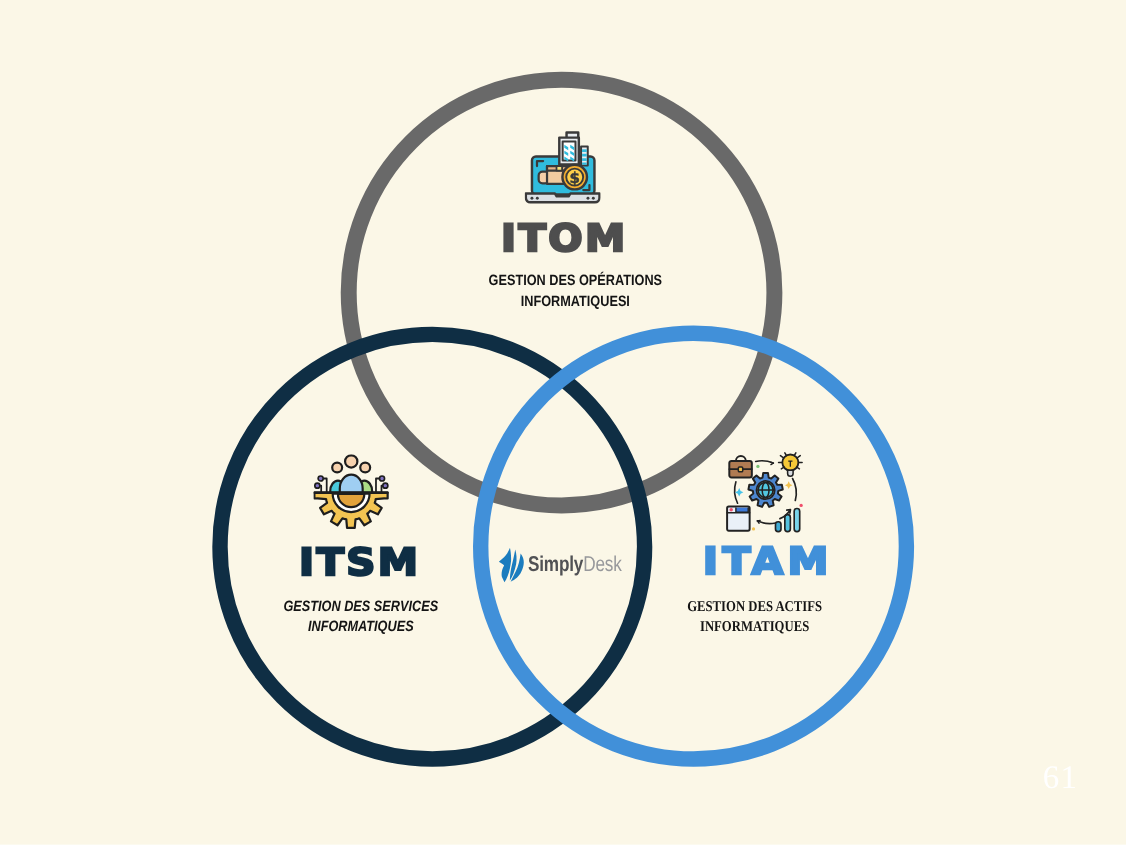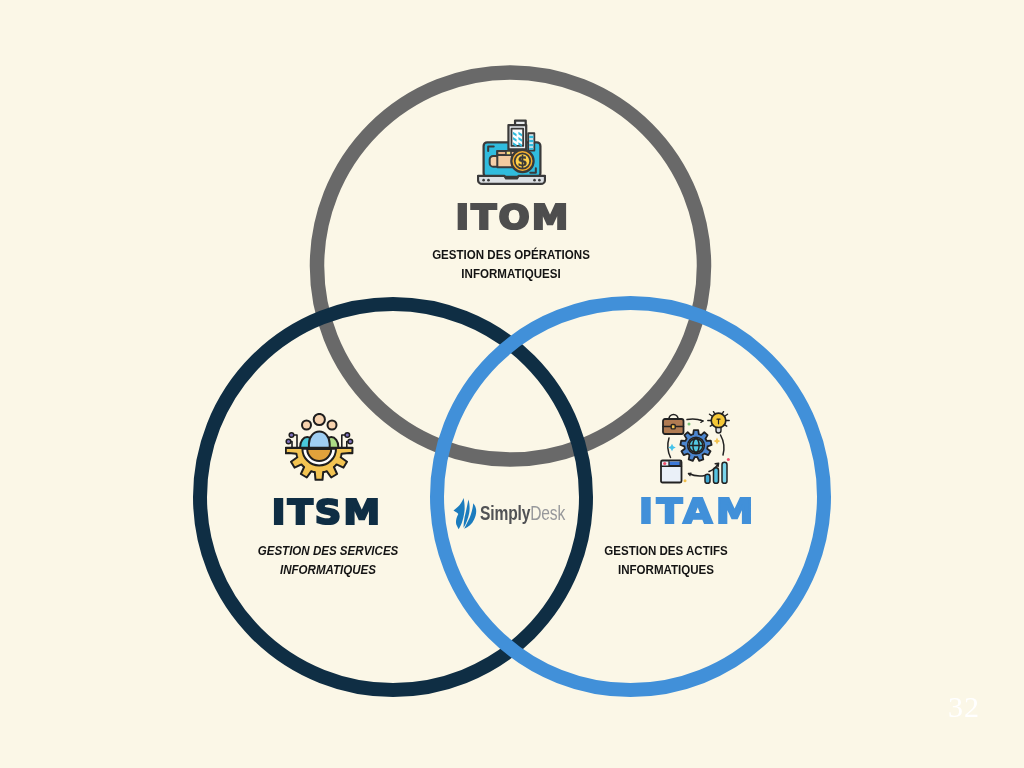--- a/index.html
+++ b/index.html
@@ -86,21 +86,21 @@
       <g stroke-width="0" fill="#3A3A3A">
         <circle cx="6.5" cy="61.3" r="1.3"></circle>
           <circle cx="11.3" cy="61.3" r="1.3"></circle>
         <circle cx="56.7" cy="61.3" r="1.3"></circle>
           <circle cx="61.5" cy="61.3" r="1.3"></circle>
       </g>
     </g>
   </svg>
 
   <div class="title" id="itom-title" style="left:363px; top:199px; width:300px;">ITOM</div>
-  <div class="subtitle" style="left:361px; top:245px; width:300px;">
+  <div class="subtitle" style="left:373px; top:245px; width:300px;">
     <span class="ln">GESTION DES OPÉRATIONS</span>
     <span class="ln">INFORMATIQUESI</span>
   </div>
 
   <svg class="icon-abs" style="left:285px; top:413px;" width="69" height="70" viewBox="0 0 69 70">
     <g stroke="#1E1E1E" stroke-width="2" stroke-linejoin="round" stroke-linecap="round">
 
       <g fill="none" stroke-width="1.6">
         <path d="M12 35 V22 H8.8"></path>
           <path d="M7 35 V28.5 H5.8"></path>
@@ -180,33 +180,33 @@
         <path d="M12 32.7 l1.25 2.55 2.55 1.25 -2.55 1.25 -1.25 2.55 -1.25 -2.55 -2.55 -1.25 2.55 -1.25 z" fill="#45C3EA"></path>
         <path d="M57 26.6 l1.15 2.3 2.3 1.15 -2.3 1.15 -1.15 2.3 -1.15 -2.3 -2.3 -1.15 2.3 -1.15 z" fill="#F2C14E"></path>
         <circle cx="29" cy="13" r="1.5" fill="#7CC576"></circle>
         <circle cx="68.3" cy="48.5" r="1.5" fill="#F04E6A"></circle>
         <circle cx="25" cy="69.8" r="1.5" fill="#F2C14E"></circle>
       </g>
     </g>
   </svg>
 
   <div class="title" id="itam-title" style="left:548px; top:493px; width:300px;">ITAM</div>
-  <div class="subtitle" style="left:516px; top:540.5px; width:300px;">
+  <div class="subtitle" style="left:536px; top:540.5px; width:300px;font-family:Liberation Serif, serif;">
     <span class="ln">GESTION DES ACTIFS</span>
     <span class="ln">INFORMATIQUES</span>
   </div>
 
   <div id="logo">
     <svg id="logo-icon" width="25" height="32" viewBox="0 0 25 32">
       <g fill="#1B7CBE">
         <path d="M10.6,0 C9.0,4 7.2,6.8 5.2,8.6 L0.5,12.6 C3.4,14.3 4.6,15.2 5.3,16 C3.0,20 2.6,24 3.3,26.5 L5.6,31.3 C8.6,27 10.8,20 11.6,12 C11.8,7.5 11.3,3.5 10.6,0 Z"></path>
         <path d="M15.4,1.6 C14.2,8 12.8,14 11.6,19 C10.9,22.6 10.6,26 10.5,29.8 C13.2,26 15.0,20.6 16.2,15 C17.0,10.4 16.6,5.6 15.4,1.6 Z"></path>
         <path d="M20.3,5.2 C19.6,11 18.2,16.8 15.8,21.6 C14.2,24.8 12.6,27.8 11.2,30.8 C15.4,29 19.0,26.2 21.1,21.4 C23.6,16.2 24.5,10.4 20.3,5.2 Z"></path>
       </g>
     </svg>
     <div id="logo-text">
       <span id="logo-simply">Simply</span><span id="logo-desk">Desk</span>
     </div>
   </div>
 
-  <div id="page-number">32</div>
+  <div id="page-number">61</div>
 
 </div>
 
 </body></html>

